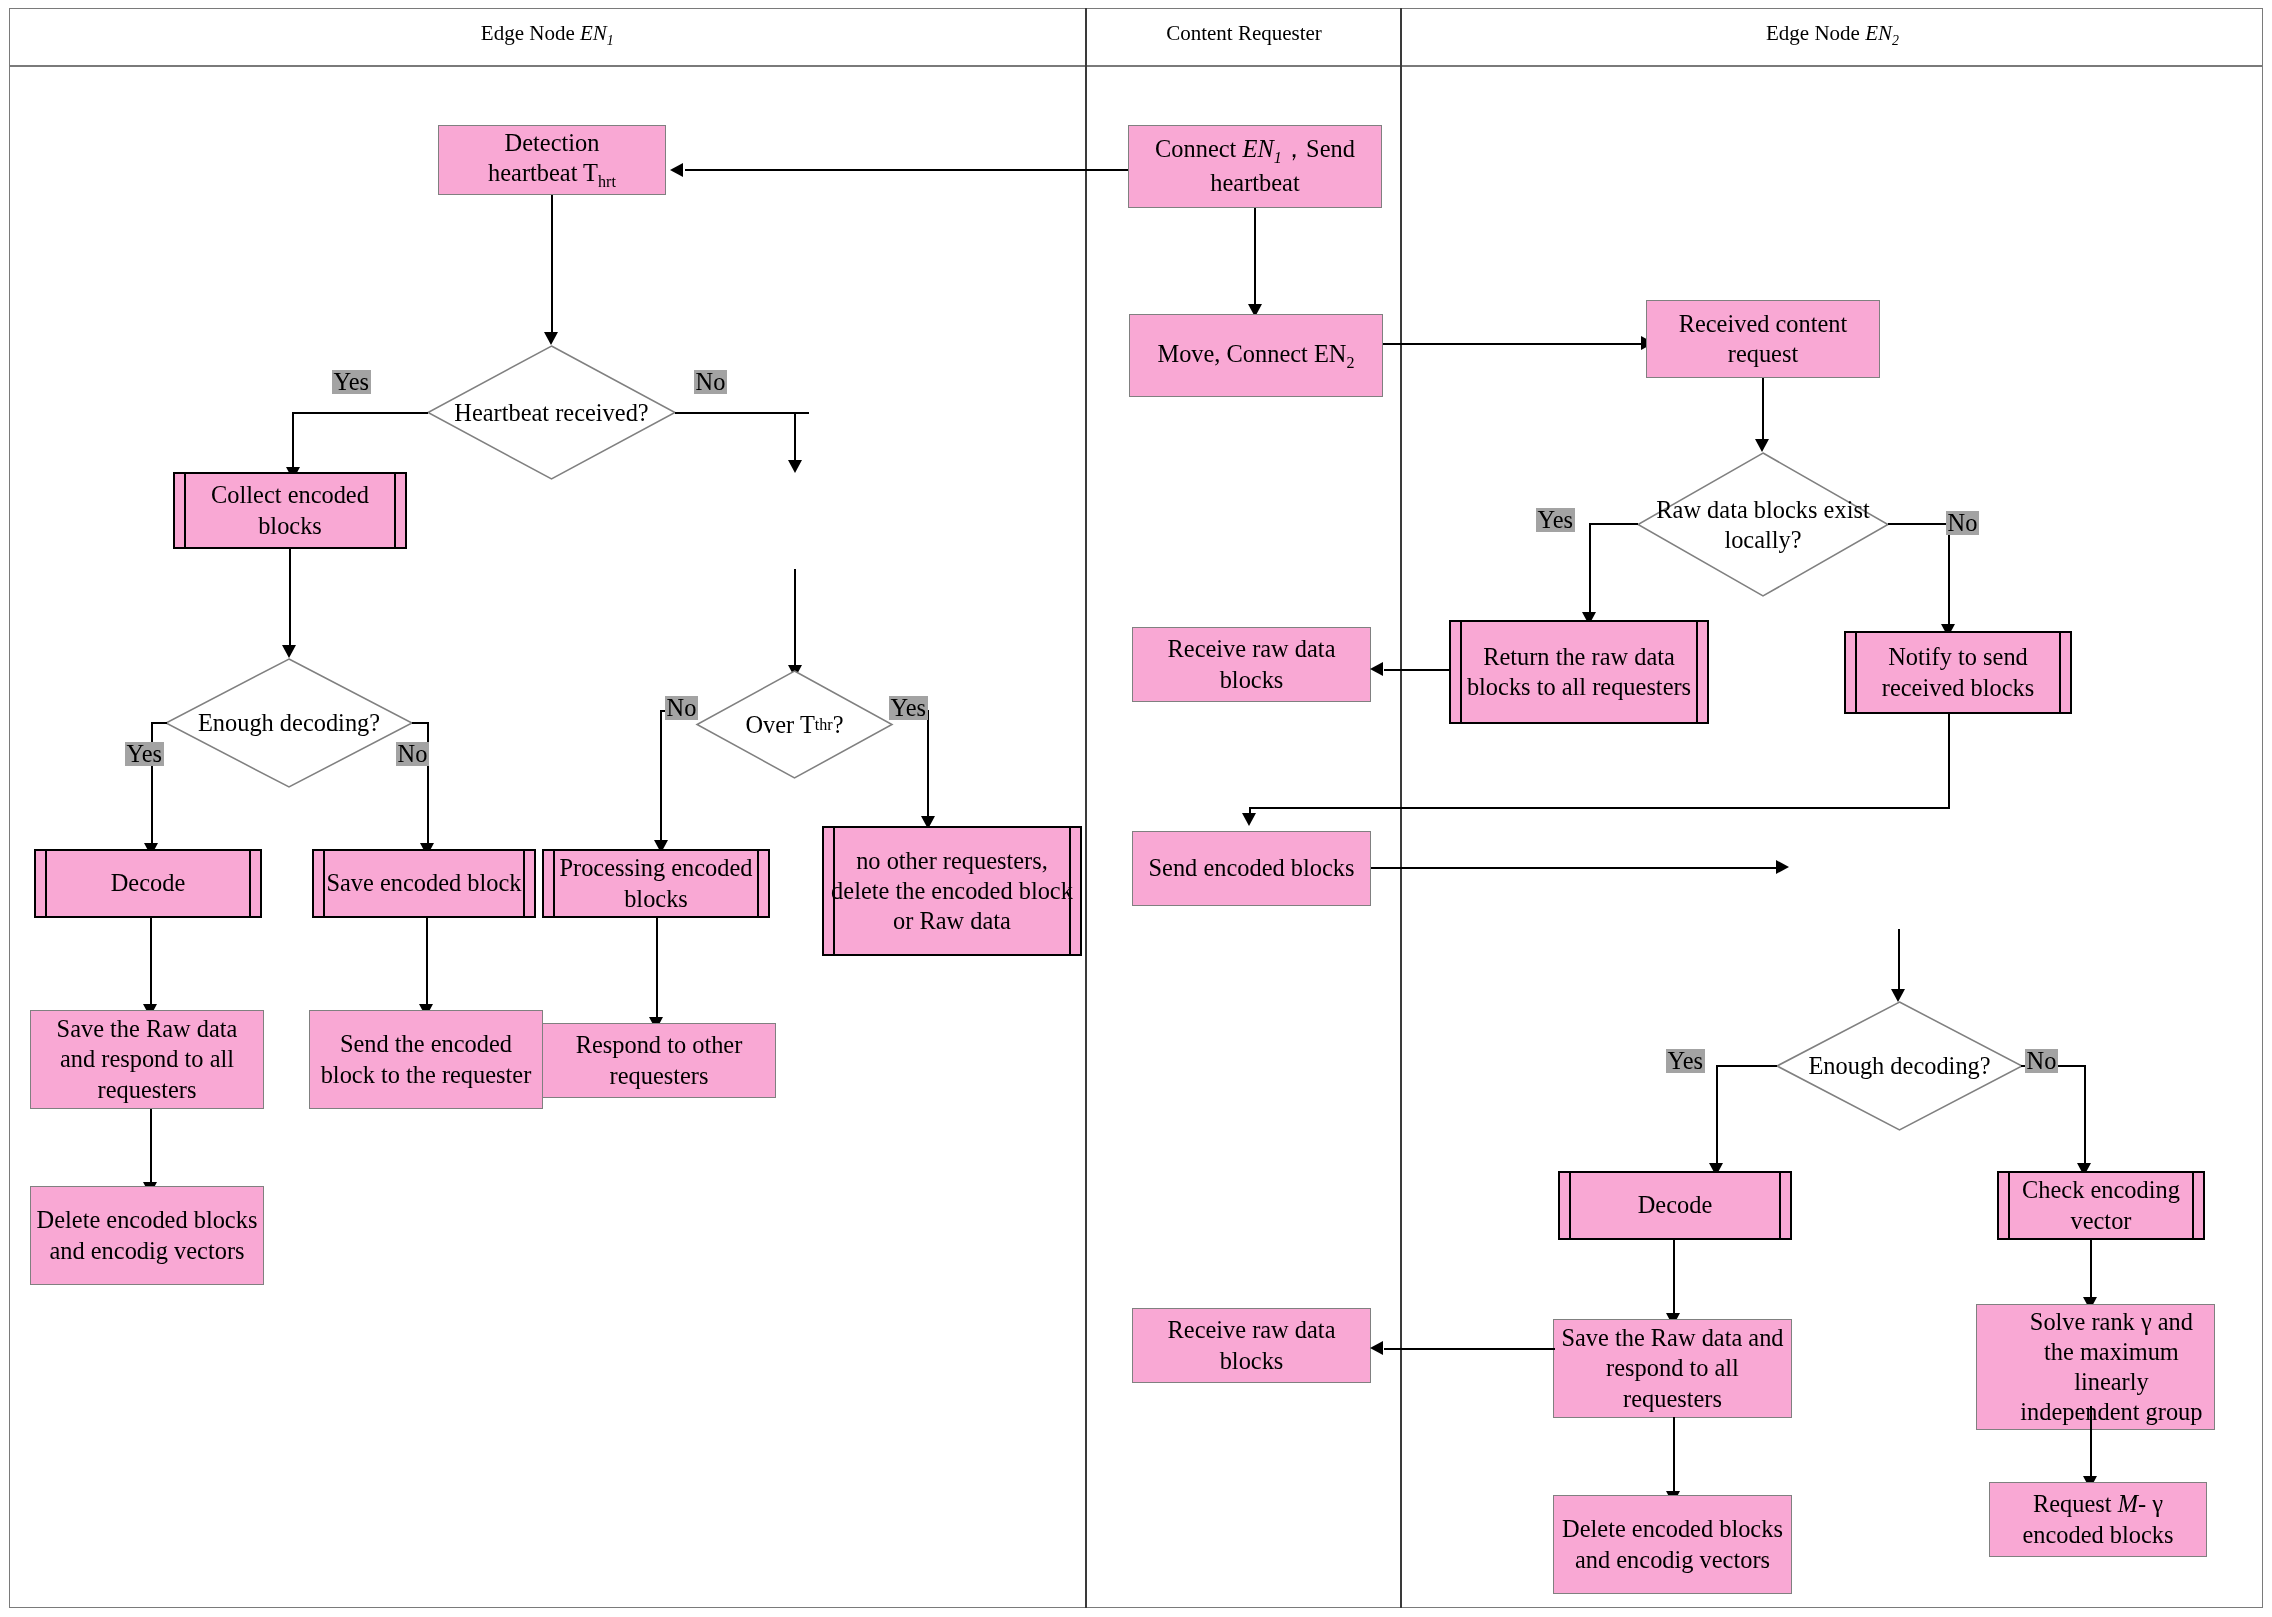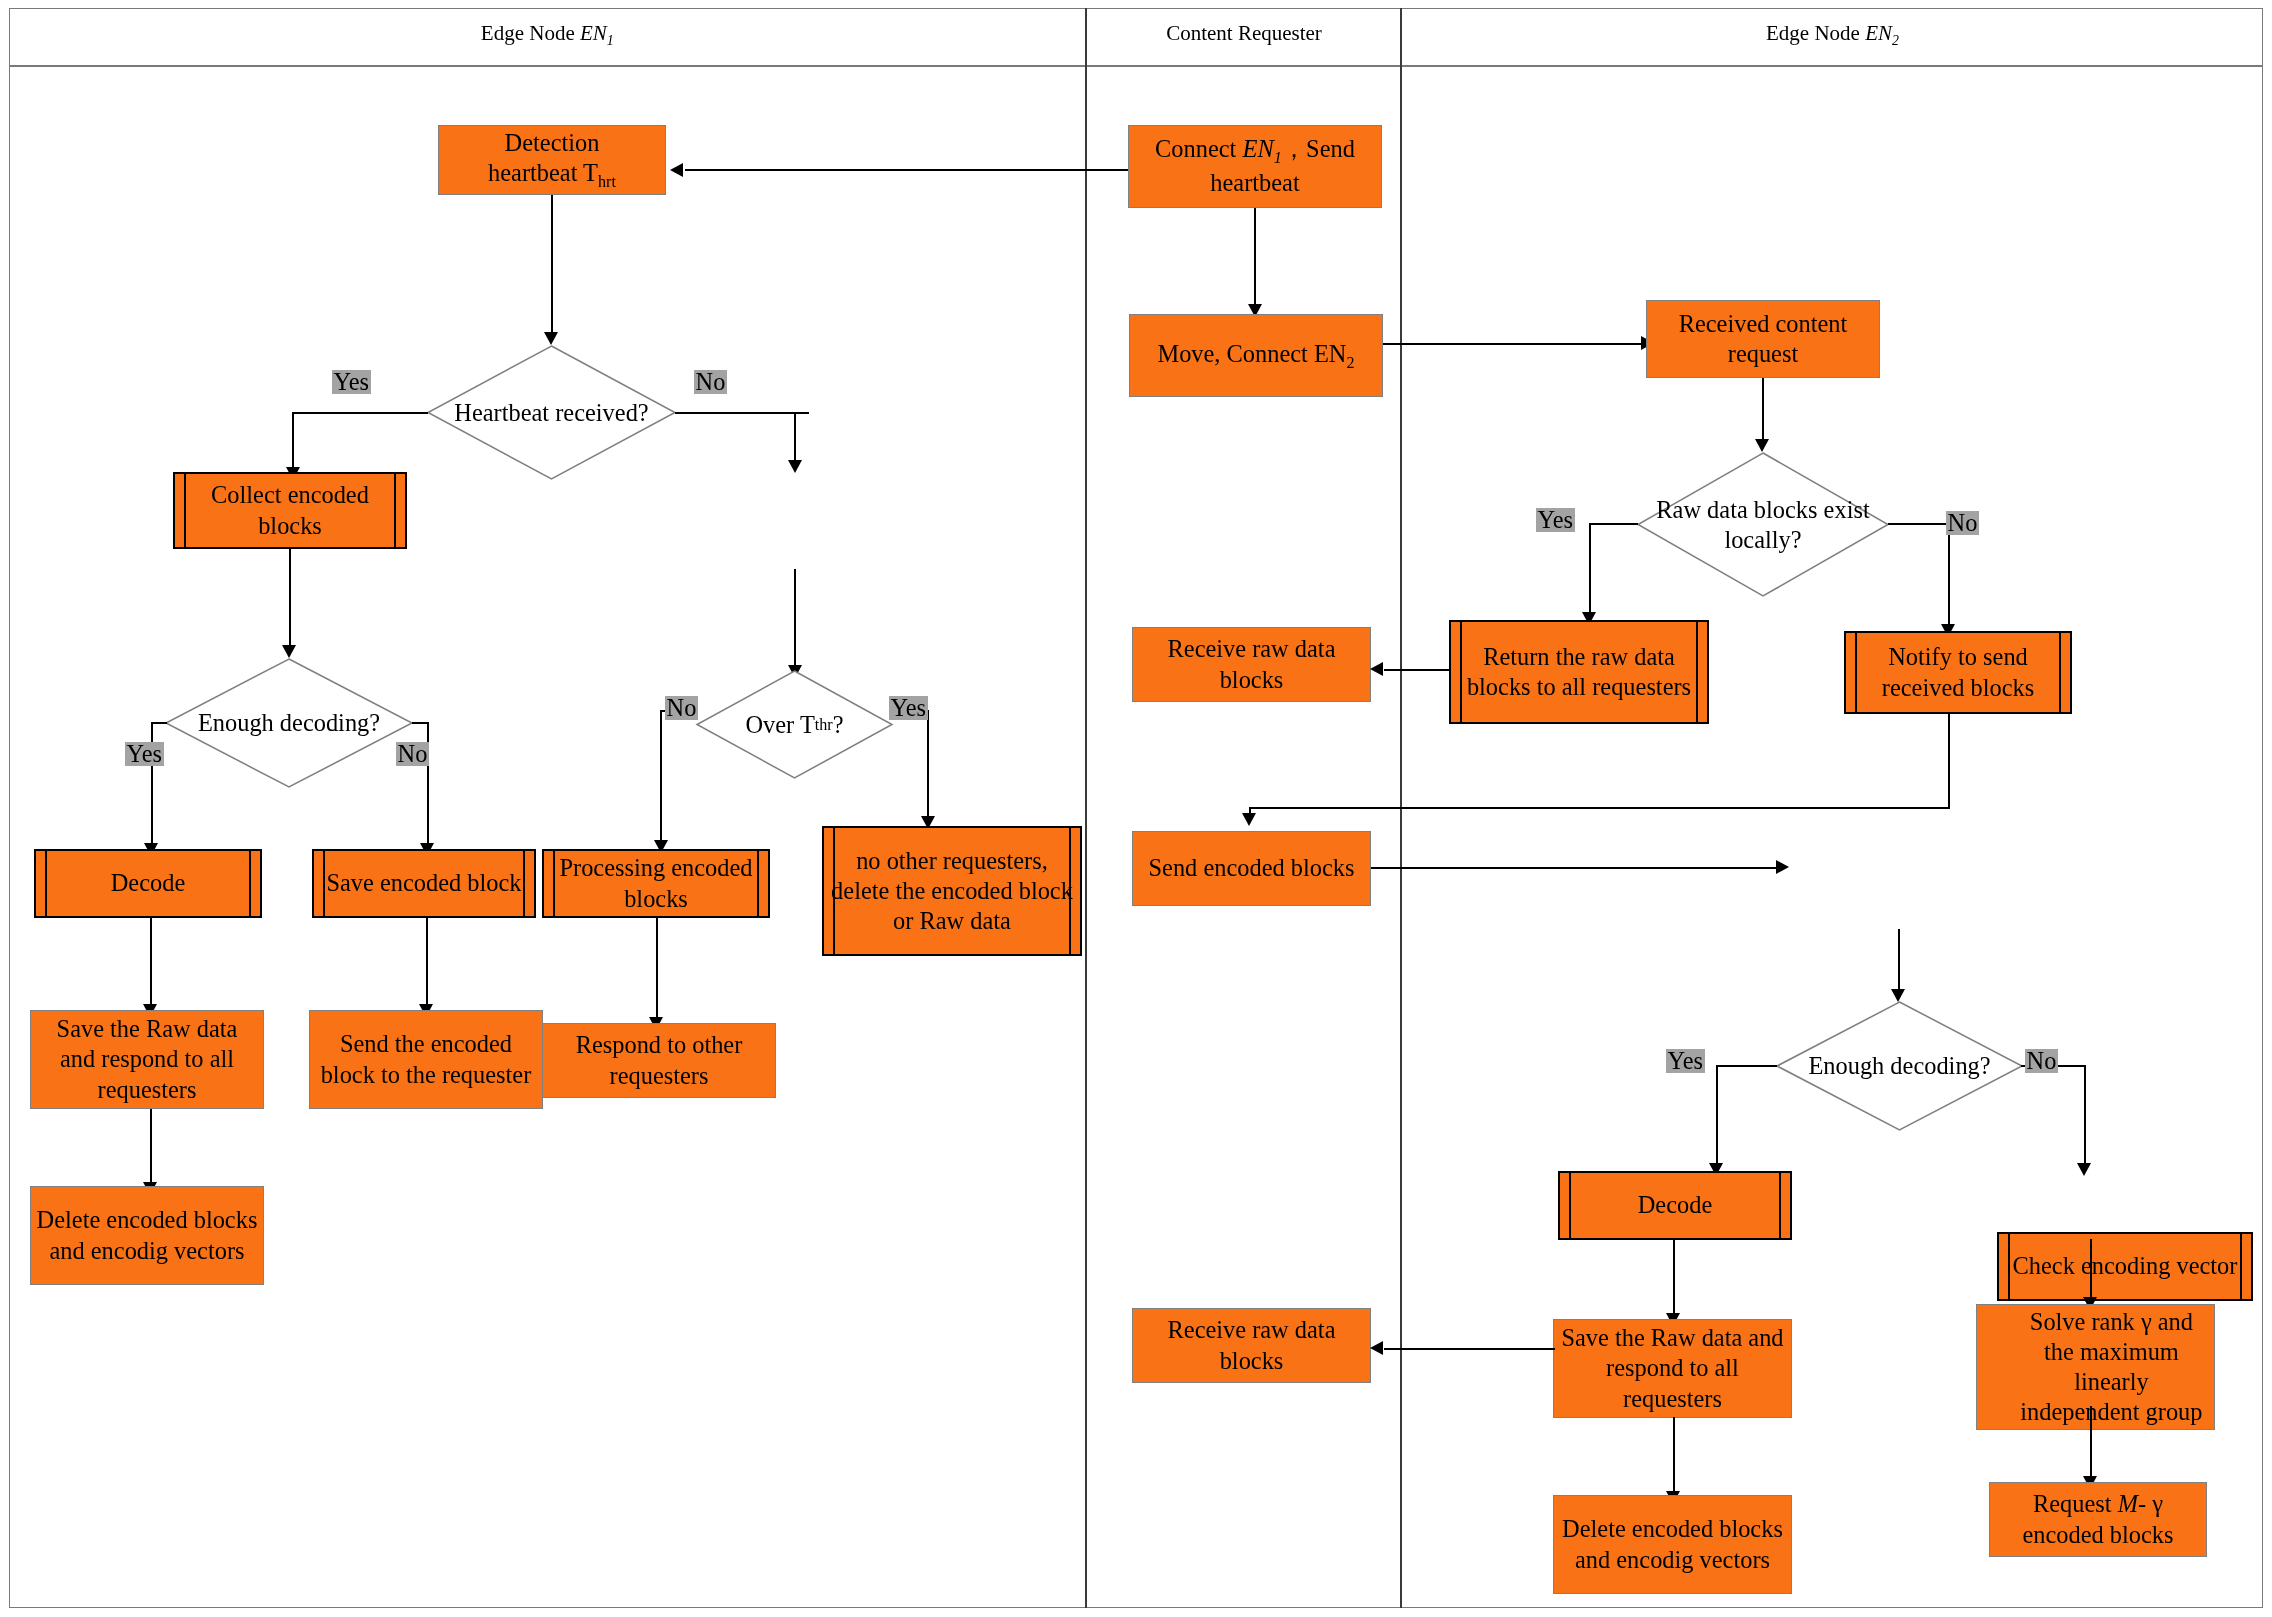--- a/index.html
+++ b/index.html
@@ -53,21 +53,21 @@
     font-size: 21px;
     white-space: nowrap;
   }
   .lane-title i { font-style: italic; }
   .sub { font-size: 0.66em; vertical-align: sub; }
 
   
   .node {
     position: absolute;
     box-sizing: border-box;
-    background: #f97316;
+    background: #f9a8d4;
     border: 1.6px solid #808080;
     display: flex;
     align-items: center;
     justify-content: center;
     text-align: center;
     font-size: 24.4px;
     line-height: 1.24;
     padding: 2.1px 5.2px;
   }
   .node.pp {           
@@ -364,21 +364,21 @@
   <div class="ln v" style="left:2084px;top:1065px;height:101px;"></div>
   <div class="arrow down" style="left:2077px;top:1163px;"></div>
   <div class="elabel" style="left:2025px;top:1049px;">No</div>
 
   <div class="node pp" style="left:1558px;top:1171px;width:234px;height:69px;">
     <span class="txt">Decode</span>
   </div>
   <div class="ln v" style="left:1673px;top:1239px;height:75px;"></div>
   <div class="arrow down" style="left:1666px;top:1313px;"></div>
 
-  <div class="node pp" style="left:1977px;top:1232px;width:256px;height:69px;margin-left:20px;">
+  <div class="node pp" style="left:1977px;top:1171px;width:208px;height:69px;margin-left:20px;">
     <span class="txt">Check encoding vector</span>
   </div>
   <div class="ln v" style="left:2090px;top:1239px;height:60px;"></div>
   <div class="arrow down" style="left:2083px;top:1297px;"></div>
 
   <div class="node" style="left:1553px;top:1319px;width:239px;height:99px;">
     <span class="txt">Save the Raw data and respond to all requesters</span>
   </div>
 
   <div class="ln h" style="left:1384px;top:1348px;width:171px;"></div>

